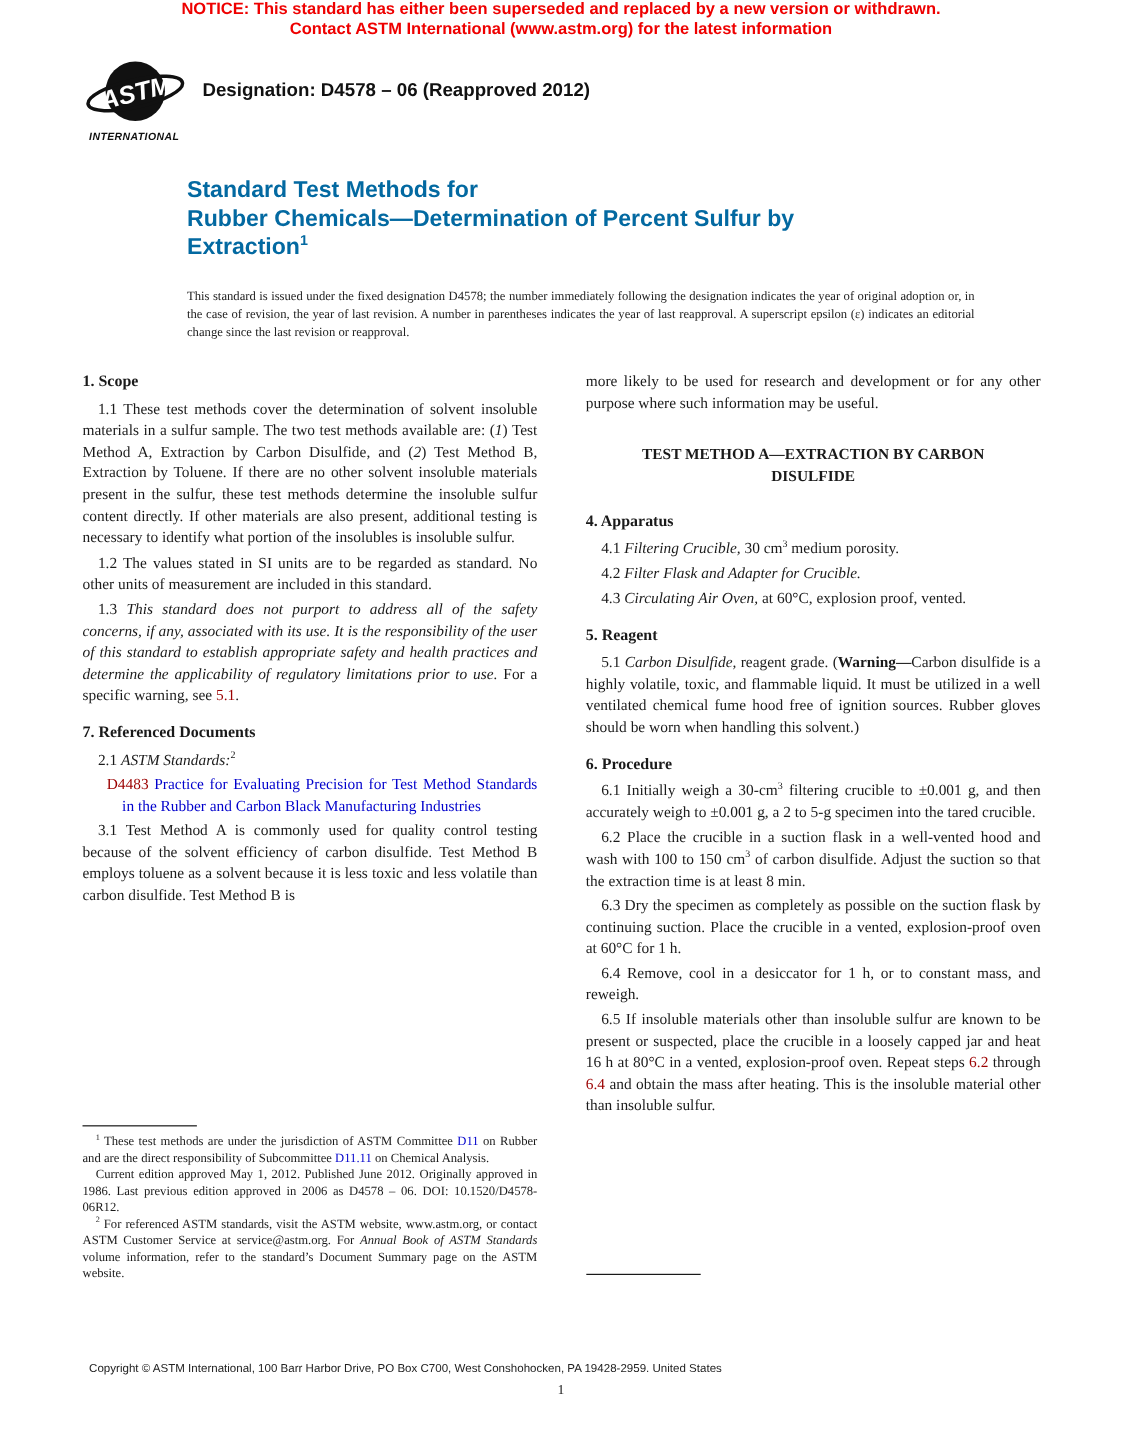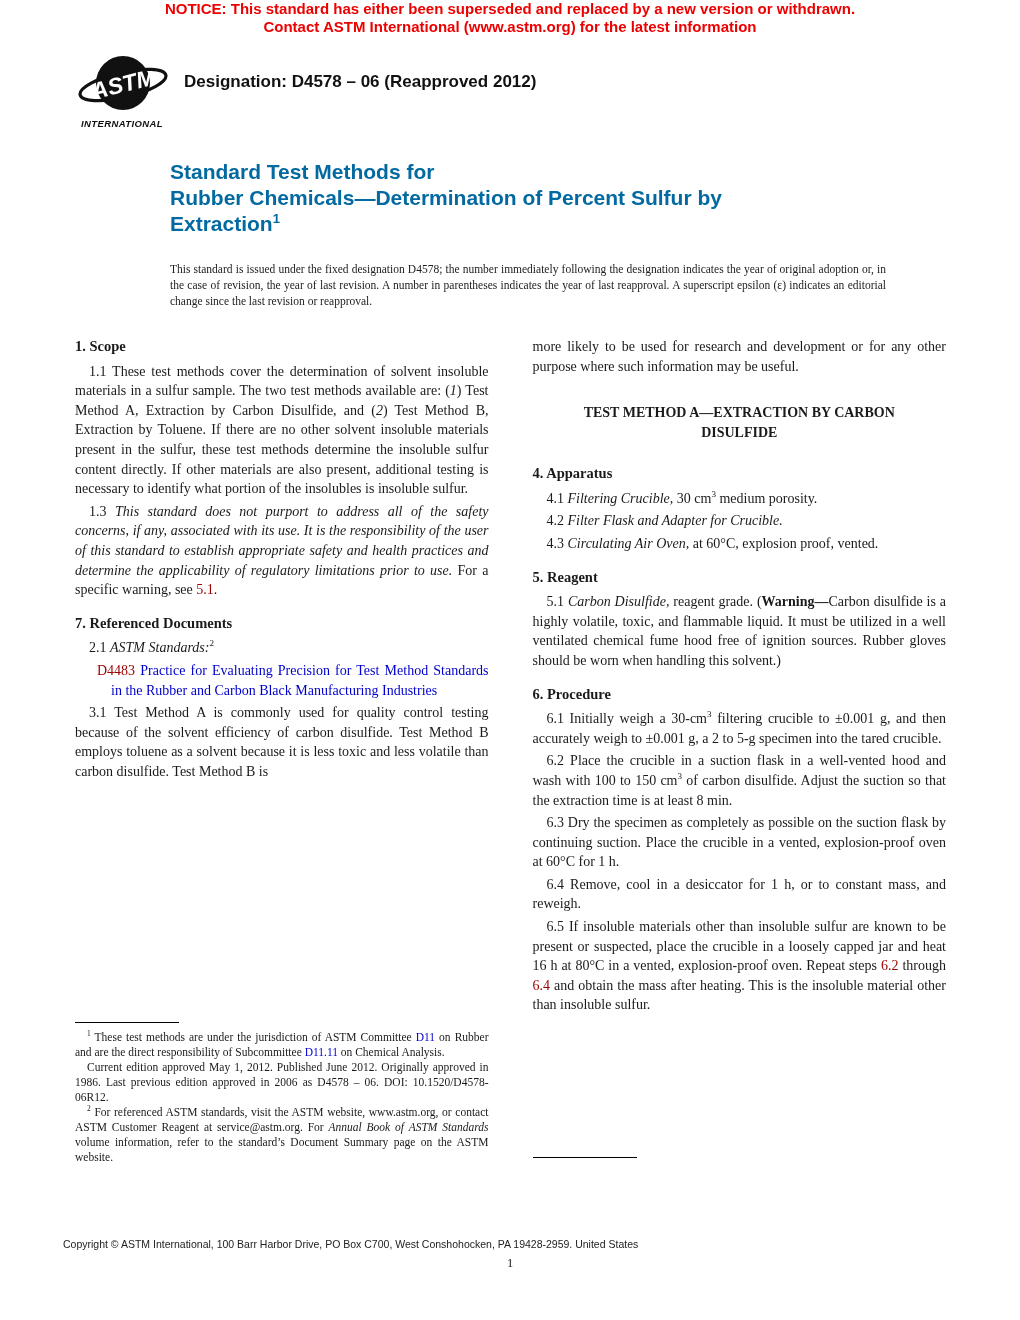--- a/index.html
+++ b/index.html
@@ -55,21 +55,21 @@
   .apparatus-item { margin-bottom:4px; }
   .ital { font-style:italic; }
   .bold { font-weight:bold; }
   .red-link { color:#9b0000; text-decoration:none; cursor:pointer; }
   .blue-link { color:#0000cc; text-decoration:none; cursor:pointer; }
   sup.s { font-size:65%; vertical-align:super; line-height:0; }
   .fn-block { margin-top:auto; font-size:11.5px; line-height:15px; text-align:justify; }
   .fn-rule { width:104px; border-top:1px solid #000; margin-bottom:7px; }
   .fn-block p { text-indent:12px; }
   .copyright {
-    position:absolute; left:63px; top:1238px;
+    position:absolute; left:81px; top:1238px;
     font-family:"Liberation Sans", sans-serif; font-size:10.5px; color:#222;
   }
   .page-num {
     position:absolute; top:1256px; left:0; width:100%;
     text-align:center; font-size:12.5px;
   }
 </style>
 </head>
 <body>
 
@@ -96,33 +96,34 @@
   <div><span>Extraction</span><sup>1</sup></div>
 </div>
 
 <p class="preamble">This standard is issued under the fixed designation D4578; the number immediately following the designation indicates the year of original adoption or, in the case of revision, the year of last revision. A number in parentheses indicates the year of last reapproval. A superscript epsilon (ε) indicates an editorial change since the last revision or reapproval.</p>
 
 <div class="columns">
 
   <div class="col">
     <h3 class="sec" style="margin-top:0">1. Scope</h3>
     <p class="body"><span>1.1 These test methods cover the determination of solvent insoluble materials in a sulfur sample. The two test methods available are: (</span><span class="ital">1</span><span>) Test Method A, Extraction by Carbon Disulfide, and (</span><span class="ital">2</span><span>) Test Method B, Extraction by Toluene. If there are no other solvent insoluble materials present in the sulfur, these test methods determine the insoluble sulfur content directly. If other materials are also present, additional testing is necessary to identify what portion of the insolubles is insoluble sulfur.</span></p>
+    <p class="body">1.2 The values stated in SI units are to be regarded as standard. No other units of measurement are included in this standard.</p>
     <p class="body"><span>1.3 </span><span class="ital">This standard does not purport to address all of the safety concerns, if any, associated with its use. It is the responsibility of the user of this standard to establish appropriate safety and health practices and determine the applicability of regulatory limitations prior to use.</span><span> For a specific warning, see </span><a class="red-link">5.1</a><span>.</span></p>
 
     <h3 class="sec">7. Referenced Documents</h3>
     <p class="body"><span>2.1 </span><span class="ital">ASTM Standards:</span><sup class="s">2</sup></p>
     <p class="ref-entry"><a class="red-link">D4483</a><a class="blue-link"> Practice for Evaluating Precision for Test Method Standards in the Rubber and Carbon Black Manufacturing Industries</a></p>
 
     <p class="body">3.1 Test Method A is commonly used for quality control testing because of the solvent efficiency of carbon disulfide. Test Method B employs toluene as a solvent because it is less toxic and less volatile than carbon disulfide. Test Method B is</p>
 
     <div class="fn-block">
       <div class="fn-rule"></div>
       <p><sup class="s">1</sup><span> These test methods are under the jurisdiction of ASTM Committee </span><a class="blue-link">D11</a><span> on Rubber and are the direct responsibility of Subcommittee </span><a class="blue-link">D11.11</a><span> on Chemical Analysis.</span></p>
       <p>Current edition approved May 1, 2012. Published June 2012. Originally approved in 1986. Last previous edition approved in 2006 as D4578 – 06. DOI: 10.1520/D4578-06R12.</p>
-      <p><sup class="s">2</sup><span> For referenced ASTM standards, visit the ASTM website, www.astm.org, or contact ASTM Customer Reagent at service@astm.org. For </span><span class="ital">Annual Book of ASTM Standards</span><span> volume information, refer to the standard’s Document Summary page on the ASTM website.</span></p>
+      <p><sup class="s">2</sup><span> For referenced ASTM standards, visit the ASTM website, www.astm.org, or contact ASTM Customer Service at service@astm.org. For </span><span class="ital">Annual Book of ASTM Standards</span><span> volume information, refer to the standard’s Document Summary page on the ASTM website.</span></p>
     </div>
   </div>
 
   <div class="col">
     <p class="body noindent">more likely to be used for research and development or for any other purpose where such information may be useful.</p>
     <p class="method-heading">TEST METHOD A—EXTRACTION BY CARBON DISULFIDE</p>
 
     <h3 class="sec">4. Apparatus</h3>
     <p class="body apparatus-item"><span>4.1 </span><span class="ital">Filtering Crucible,</span><span> 30 cm</span><sup class="s">3</sup><span> medium porosity.</span></p>
     <p class="body apparatus-item"><span>4.2 </span><span class="ital">Filter Flask and Adapter for Crucible.</span></p>

